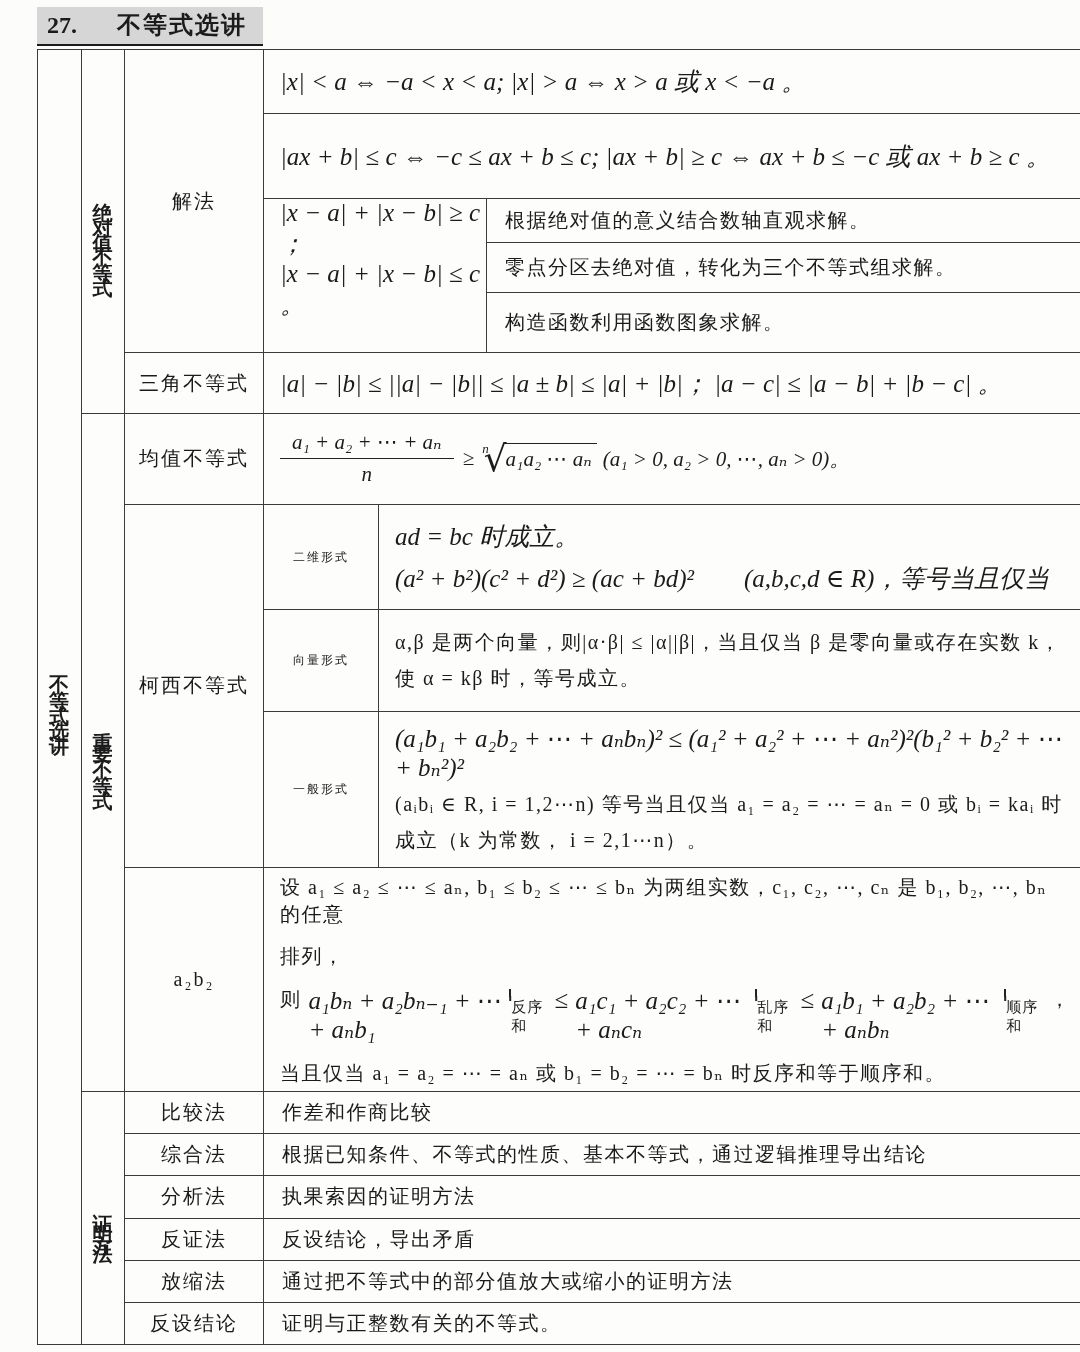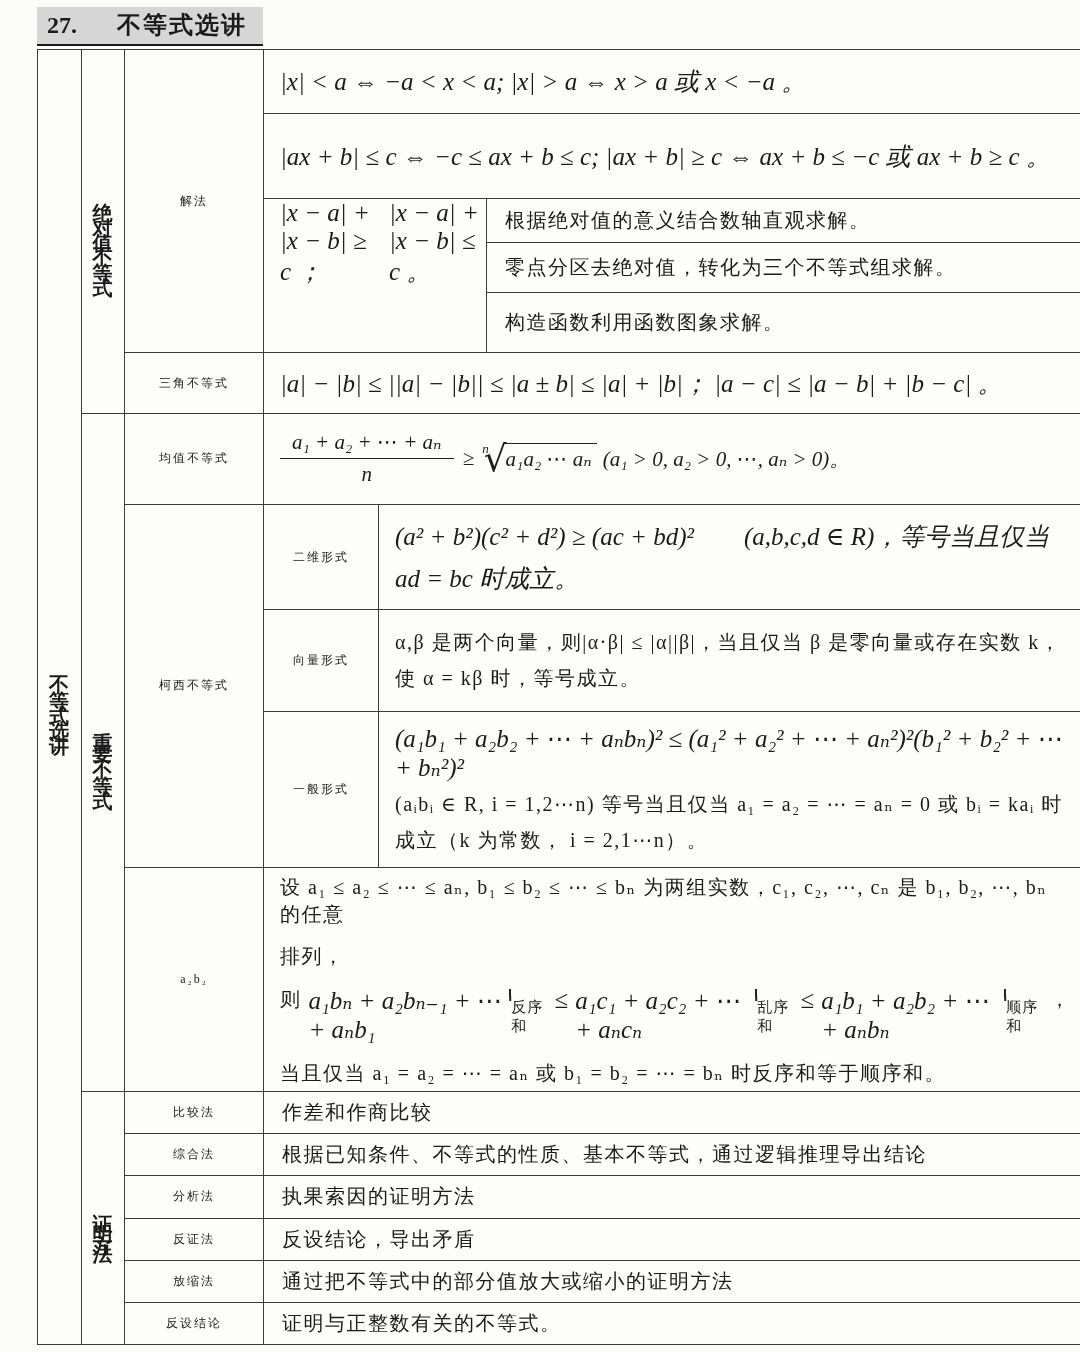--- a/index.html
+++ b/index.html
@@ -45,37 +45,37 @@
     line-height: 1;
   }
   .main { flex: 1; display: flex; flex-direction: column; border-left: 1.6px solid #3b3b3b; }
 
   .sec { display: flex; }
   .seccol { width: 42px; display: flex; align-items: center; justify-content: center; }
   .secbody { flex: 1; display: flex; flex-direction: column; border-left: 1.6px solid #3b3b3b; }
 
   .lab3 {
     width: 138px; display: flex; align-items: center; justify-content: center;
-    font-size: 12px; letter-spacing: 2px; text-align: left; padding: 0 4px;
+    font-size: 20px; letter-spacing: 2px; text-align: left; padding: 0 4px;
   }
   .cellr { flex: 1; border-left: 1.6px solid #3b3b3b; display: flex; align-items: center; padding-left: 16px; }
 
   
   .m  { font-style: italic; font-family: "Liberation Serif", "DejaVu Serif", "DejaVu Sans", serif; }
   .f21 { font-size: 25px; }
   .zh { font-size: 20px; letter-spacing: 1.5px; }
 
   
   .secA { height: 363px; }
   .grpTop { display: flex; height: 302px; }
   .grpTopRight { flex: 1; display: flex; flex-direction: column; border-left: 1.6px solid #3b3b3b; }
   .rowA1 { height: 63px; display: flex; align-items: center; padding-left: 16px; }
   .rowA2 { height: 85px; display: flex; align-items: center; padding-left: 16px; }
   .rowA3 { height: 154px; display: flex; }
-  .a3left { width: 222px; display: flex; flex-direction: row; justify-content: center; gap: 12px; padding-left: 16px; }
+  .a3left { width: 222px; display: flex; flex-direction: column; padding-left: 16px; }
   .a3right { flex: 1; border-left: 1.6px solid #3b3b3b; display: flex; flex-direction: column; }
   .a3r { display: flex; align-items: center; padding-left: 18px; }
   .rowTriangle { height: 61px; display: flex; }
 
   
   .secB { height: 678px; }
   .rowMean { height: 90px; display: flex; }
   .rowCauchy { height: 363px; display: flex; }
   .cforms { flex: 1; border-left: 1.6px solid #3b3b3b; display: flex; flex-direction: column; }
   .cform { display: flex; }
@@ -200,22 +200,22 @@
             </div>
           </div>
 
           <div class="rowCauchy bt">
             <div class="lab3">柯西不等式</div>
             <div class="cforms">
 
               <div class="cform cf1">
                 <div class="csub">二维形式</div>
                 <div class="ccontent">
+                  <div class="m f21">ad = bc 时成立。</div>
                   <div class="m f21">(a² + b²)(c² + d²) ≥ (ac + bd)²　　(a,b,c,d ∈ R)，等号当且仅当</div>
-                  <div class="m f21">ad = bc 时成立。</div>
                 </div>
               </div>
 
               <div class="cform cf2 bt">
                 <div class="csub">向量形式</div>
                 <div class="ccontent">
                   <div class="zh">α,β 是两个向量，则|α·β| ≤ |α||β|，当且仅当 β 是零向量或存在实数 k，</div>
                   <div class="zh">使 α = kβ 时，等号成立。</div>
                 </div>
               </div>

